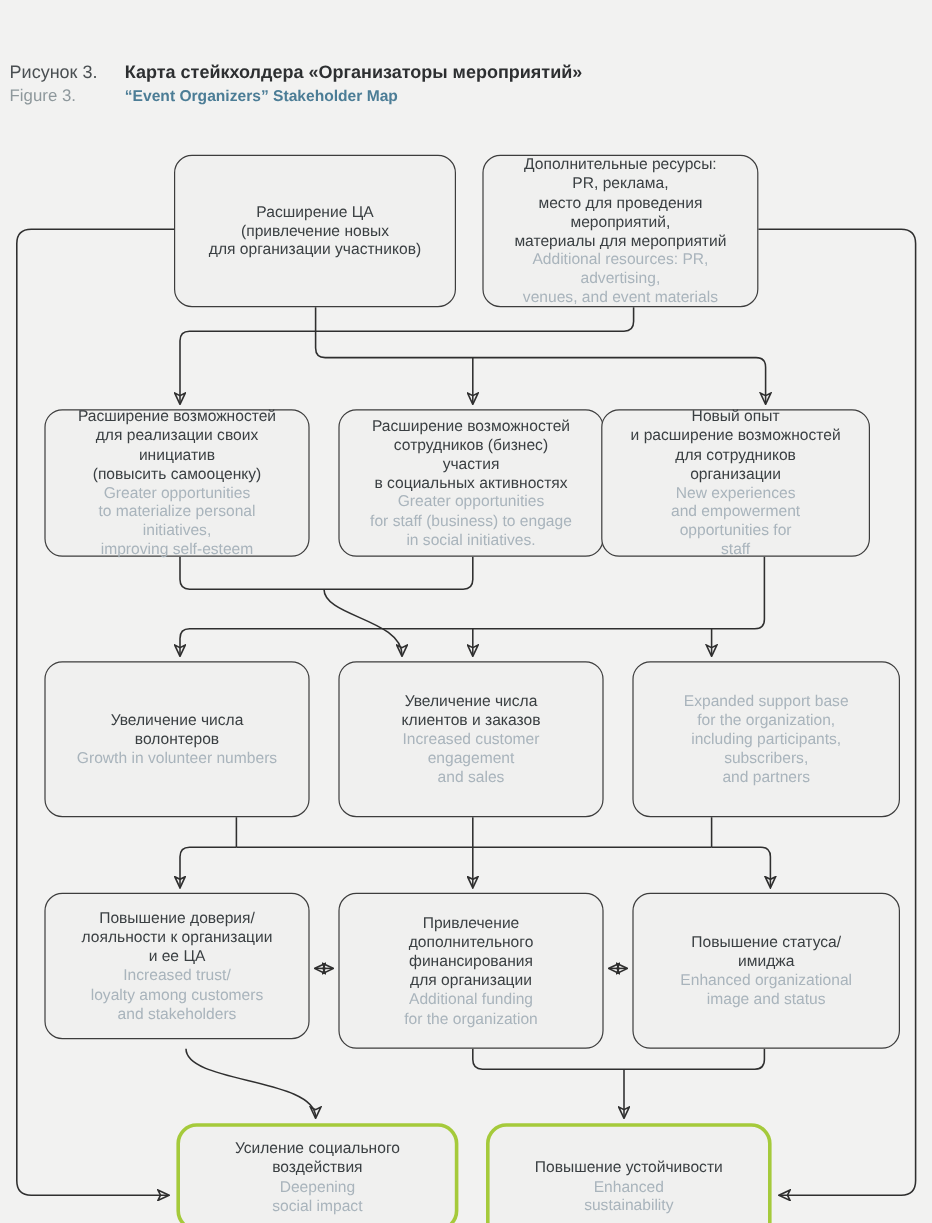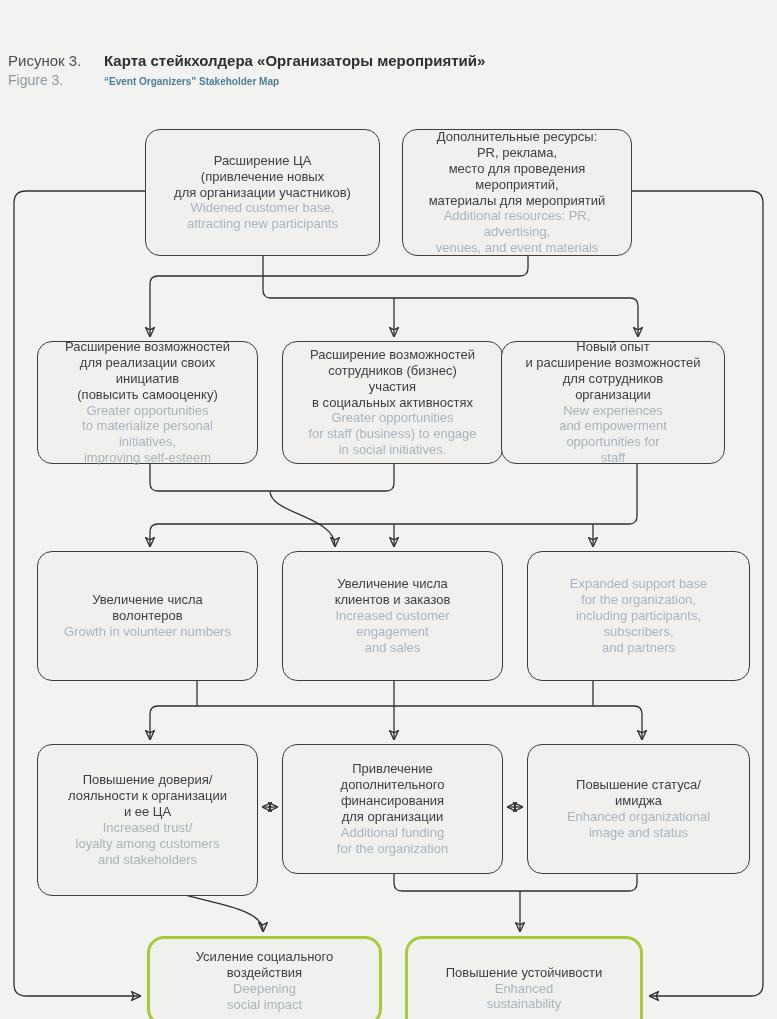--- a/index.html
+++ b/index.html
@@ -8,21 +8,21 @@
     background:#f2f2f1;
     font-family:"Liberation Sans","DejaVu Sans",sans-serif;
     margin-top:46px;
   }
   
   #caption{position:absolute;left:8px;top:5px;line-height:1.2;}
   .cap-row{white-space:nowrap;}
   .cap-prefix-ru{display:inline-block;width:96px;font-size:15px;color:#4a4f52;}
   .cap-title-ru{font-size:15px;font-weight:bold;color:#2d2f31;}
   .cap-prefix-en{display:inline-block;width:96px;font-size:14px;color:#8e989c;}
-  .cap-title-en{font-size:10px;font-weight:bold;color:#4c7d96;}
+  .cap-title-en{font-size:13px;font-weight:bold;color:#4c7d96;}
   
   #wires{position:absolute;left:0;top:0;pointer-events:none;}
   #wires path{fill:none;stroke:#2f2f2f;stroke-width:1.3px;}
   
   .box{
     position:absolute;box-sizing:border-box;
     background:#f0f0ef;border:1.4px solid #3d3d3d;border-radius:15px;
     display:flex;flex-direction:column;justify-content:center;align-items:center;
     text-align:center;padding:6px 22px;
   }
@@ -31,21 +31,21 @@
   .box.outcome{border:3px solid #a5ca3b;border-radius:17px;}
   
   #bx-a   {left:145px;top:83px; width:235px;height:127px;}
   #bx-b   {left:402px;top:83px; width:230px;height:127px;}
   #r2l    {left:37px; top:295px;width:221px;height:123px;}
   #r2m    {left:282px;top:295px;width:221px;height:123px;}
   #r2r    {left:501px;top:295px;width:224px;height:123px;}
   #r3l    {left:37px; top:505px;width:221px;height:130px;}
   #r3m    {left:282px;top:505px;width:221px;height:130px;}
   #r3r    {left:527px;top:505px;width:223px;height:130px;}
-  #r4l    {left:37px; top:698px;width:221px;height:152px;}
+  #r4l    {left:37px; top:698px;width:221px;height:122px;}
   #r4m    {left:282px;top:698px;width:221px;height:130px;}
   #r4r    {left:527px;top:698px;width:223px;height:130px;}
   #outl   {left:147px;top:890px;width:235px;height:90px;}
   #outr   {left:405px;top:890px;width:238px;height:105px;}
 </style>
 </head>
 <body>
 
 <div id="stage">
 
@@ -94,22 +94,20 @@
     <path d="M155 828 C155 857 263 852 263 885" marker-end="url(#arr)"></path>
 
     <path d="M394 828 V837 Q394 845 402 845 H629 Q637 845 637 837 V828"></path>
     <path d="M520 845 V885" marker-end="url(#arr)"></path>
   </svg>
 
   <div class="box" id="bx-a">
     <div class="ru">Расширение ЦА
 (привлечение новых
 для организации участников)</div>
-    <div class="en">Widened customer base,
-attracting new participants</div>
   </div>
 
   <div class="box" id="bx-b">
     <div class="ru">Дополнительные ресурсы:
 PR, реклама,
 место для проведения
 мероприятий,
 материалы для мероприятий</div>
     <div class="en">Additional resources: PR, advertising,
 venues, and event materials</div>

